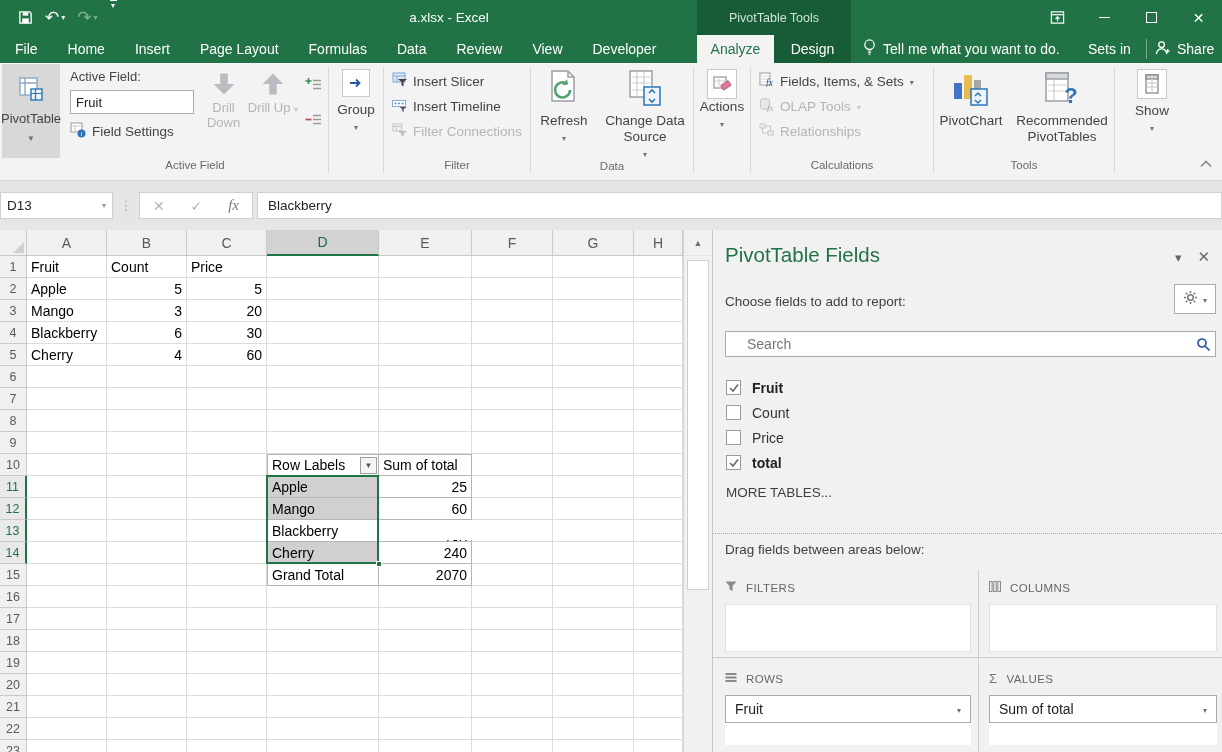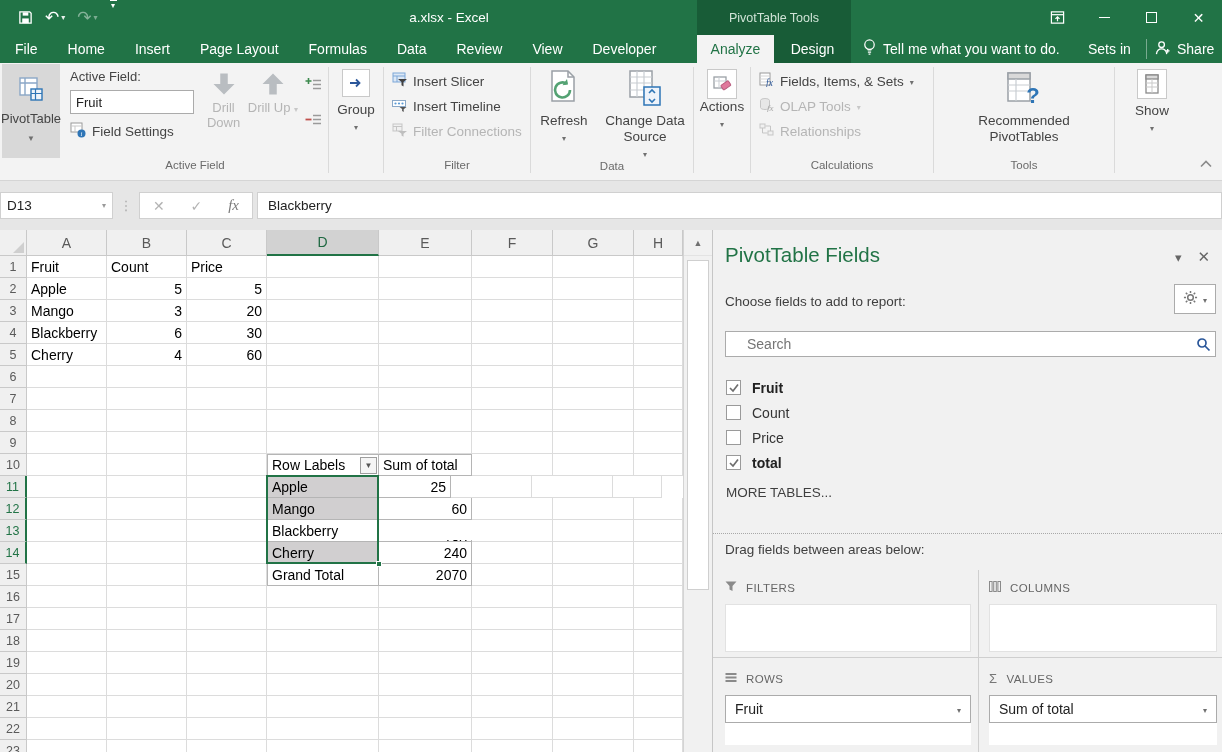--- a/index.html
+++ b/index.html
@@ -414,20 +414,32 @@
           </div>
         </div>
       </div>
     <div class="rlabel">Calculations</div>
   </div>
 
   <div class="rdiv"></div>
 
   <div class="rgroup" style="width:180px">
     <div class="rgc" style="justify-content:center;gap:6px;width:100%">
+      <div class="bigbtn" style="width:70px">
+        <span>
+          <svg width="40" height="40" viewBox="0 0 40 40">
+              <rect x="3" y="14" width="8" height="16" fill="#4472c4"></rect>
+              <rect x="13" y="6" width="8" height="24" fill="#e8bb51"></rect>
+              <rect x="23" y="11" width="7" height="10" fill="#a6a6a6"></rect>
+              <rect x="20" y="20" width="16" height="16" fill="#eef3fa" stroke="#2e75b6" stroke-width="1.5"></rect>
+              <path d="M24 27l3-3 3 3M30 31l-3 3-3-3" fill="none" stroke="#2e75b6" stroke-width="1.5"></path>
+            </svg>
+        </span>
+        <span>PivotChart</span>
+      </div>
       <div class="bigbtn" style="width:100px">
         <span>
           <svg width="40" height="40" viewBox="0 0 40 40">
               <rect x="4" y="4" width="22" height="28" fill="#fff" stroke="#9aa0a6" stroke-width="1.5"></rect>
               <rect x="4" y="4" width="22" height="6" fill="#d9d9d9" stroke="#9aa0a6" stroke-width="1.5"></rect>
               <path d="M4 16h22M4 22h22M12 10v22" stroke="#c9cdd2" stroke-width="1.2"></path>
               <text x="29" y="34" font-size="22" font-weight="bold" fill="#2e75b6" text-anchor="middle" font-family="sans-serif">?</text>
             </svg>
         </span>
         <span>Recommended PivotTables</span>
@@ -600,21 +612,21 @@
         <div class="gcell" style="width: 81px;"></div>
         <div class="gcell" style="width: 81px;"></div>
         <div class="gcell" style="width: 49px;"></div>
       </div>
       <div class="grow">
         <div class="rhdr sel">11</div>
         <div class="gcell" style="width: 80px;"></div>
         <div class="gcell" style="width: 80px;"></div>
         <div class="gcell" style="width: 80px;"></div>
         <div class="gcell pv pvl gray" style="width: 112px;">Apple</div>
-        <div class="gcell num pv" style="width: 72px;">25</div>
+        <div class="gcell num pv" style="width: 93px;">25</div>
         <div class="gcell" style="width: 81px;"></div>
         <div class="gcell" style="width: 81px;"></div>
         <div class="gcell" style="width: 49px;"></div>
       </div>
       <div class="grow">
         <div class="rhdr sel">12</div>
         <div class="gcell" style="width: 80px;"></div>
         <div class="gcell" style="width: 80px;"></div>
         <div class="gcell" style="width: 80px;"></div>
         <div class="gcell pv pvl gray" style="width: 112px;">Mango</div>

